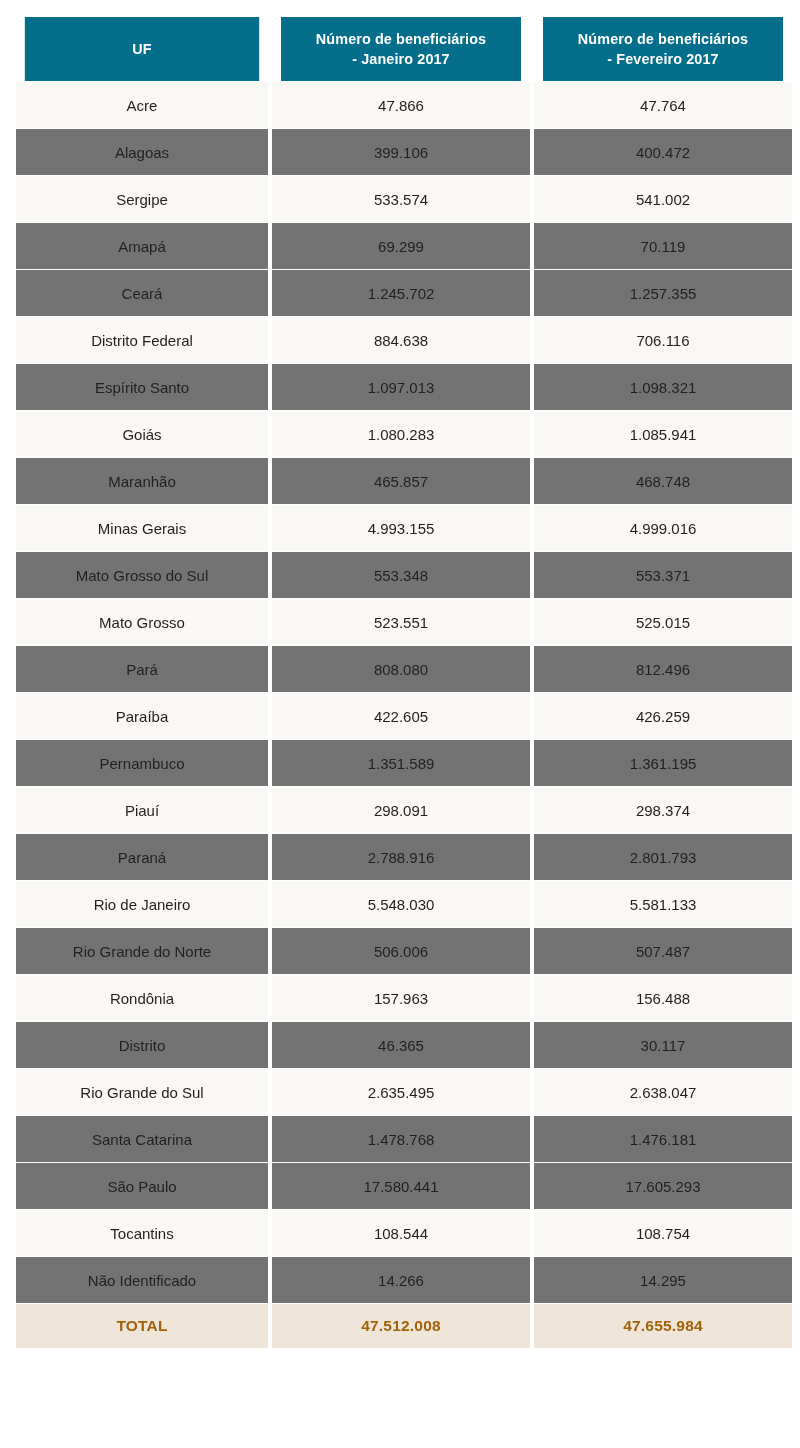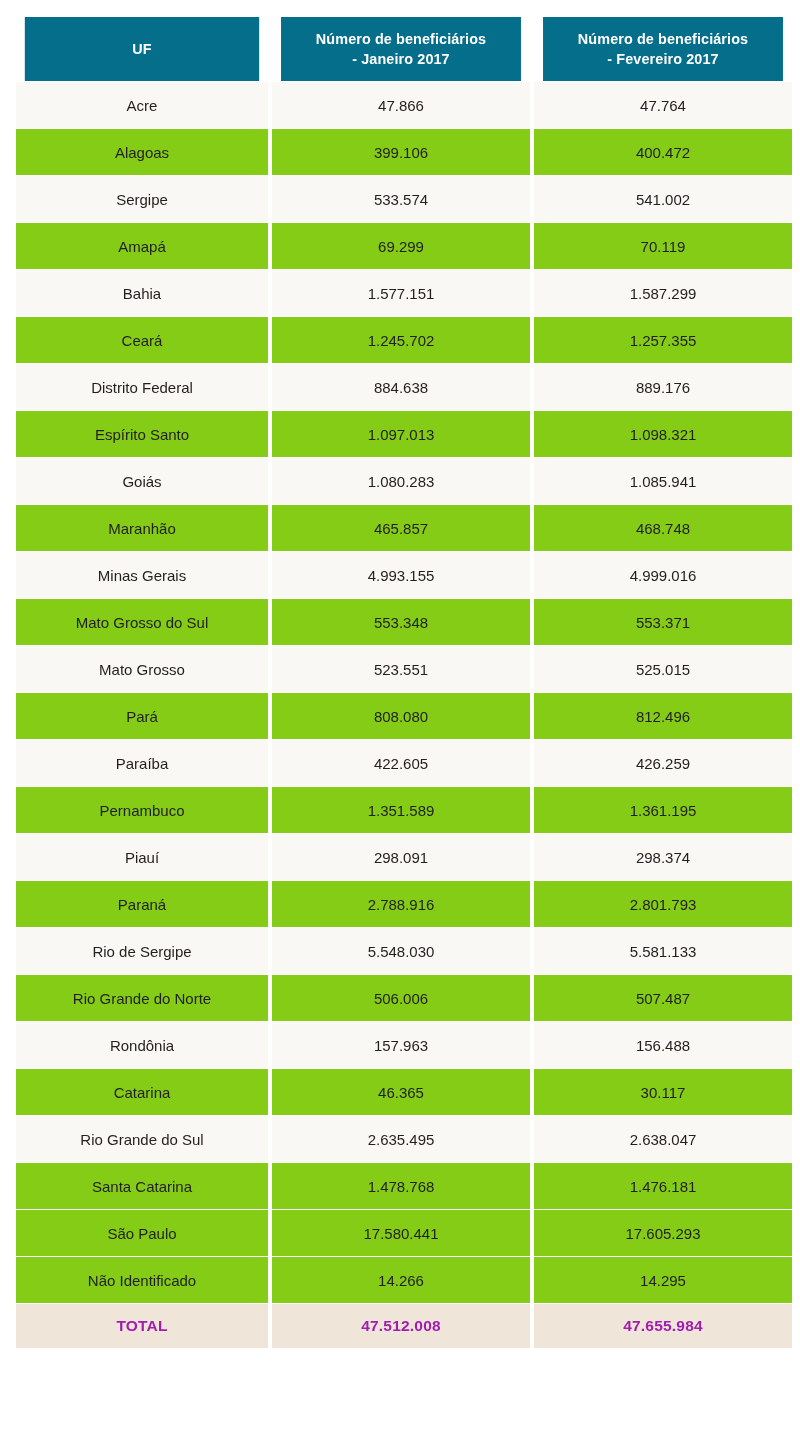--- a/index.html
+++ b/index.html
@@ -53,25 +53,25 @@
     vertical-align: middle;
     font-size: 15px;
     color: #231f20;
     padding: 0 6px;
     white-space: nowrap;
     overflow: hidden;
     text-overflow: ellipsis;
   }
 
   tbody tr.row-odd td  { background: #FAF8F4; text-align: center; }
-  tbody tr.row-even td { background: #84cc16; }
+  tbody tr.row-even td { background: #737373; }
 
   tbody tr.row-total td {
     background: #EFE6D9;
-    color: #a21caf;
+    color: #a16207;
     font-weight: bold;
     font-size: 15.5px;
     height: 44px;
     letter-spacing: 0.2px;
   }
 </style>
 </head>
 <body>
 
 <div id="table-wrap">
@@ -108,34 +108,29 @@
         <tr class="row-odd">
           <td>Sergipe</td>
           <td>533.574</td>
           <td>541.002</td>
         </tr>
         <tr class="row-even">
           <td>Amapá</td>
           <td>69.299</td>
           <td>70.119</td>
         </tr>
-        <tr class="row-odd">
-          <td>Bahia</td>
-          <td>1.577.151</td>
-          <td>1.587.299</td>
-        </tr>
         <tr class="row-even">
           <td>Ceará</td>
           <td>1.245.702</td>
           <td>1.257.355</td>
         </tr>
         <tr class="row-odd">
           <td>Distrito Federal</td>
           <td>884.638</td>
-          <td>889.176</td>
+          <td>706.116</td>
         </tr>
         <tr class="row-even">
           <td>Espírito Santo</td>
           <td>1.097.013</td>
           <td>1.098.321</td>
         </tr>
         <tr class="row-odd">
           <td>Goiás</td>
           <td>1.080.283</td>
           <td>1.085.941</td>
@@ -179,53 +174,58 @@
           <td>Piauí</td>
           <td>298.091</td>
           <td>298.374</td>
         </tr>
         <tr class="row-even">
           <td>Paraná</td>
           <td>2.788.916</td>
           <td>2.801.793</td>
         </tr>
         <tr class="row-odd">
-          <td>Rio de Sergipe</td>
+          <td>Rio de Janeiro</td>
           <td>5.548.030</td>
           <td>5.581.133</td>
         </tr>
         <tr class="row-even">
           <td>Rio Grande do Norte</td>
           <td>506.006</td>
           <td>507.487</td>
         </tr>
         <tr class="row-odd">
           <td>Rondônia</td>
           <td>157.963</td>
           <td>156.488</td>
         </tr>
         <tr class="row-even">
-          <td>Catarina</td>
+          <td>Distrito</td>
           <td>46.365</td>
           <td>30.117</td>
         </tr>
         <tr class="row-odd">
           <td>Rio Grande do Sul</td>
           <td>2.635.495</td>
           <td>2.638.047</td>
         </tr>
         <tr class="row-even">
           <td>Santa Catarina</td>
           <td>1.478.768</td>
           <td>1.476.181</td>
         </tr>
         <tr class="row-even">
           <td>São Paulo</td>
           <td>17.580.441</td>
           <td>17.605.293</td>
+        </tr>
+        <tr class="row-odd">
+          <td>Tocantins</td>
+          <td>108.544</td>
+          <td>108.754</td>
         </tr>
         <tr class="row-even">
           <td>Não Identificado</td>
           <td>14.266</td>
           <td>14.295</td>
         </tr>
         <tr class="row-total">
           <td>TOTAL</td>
           <td>47.512.008</td>
           <td>47.655.984</td>

